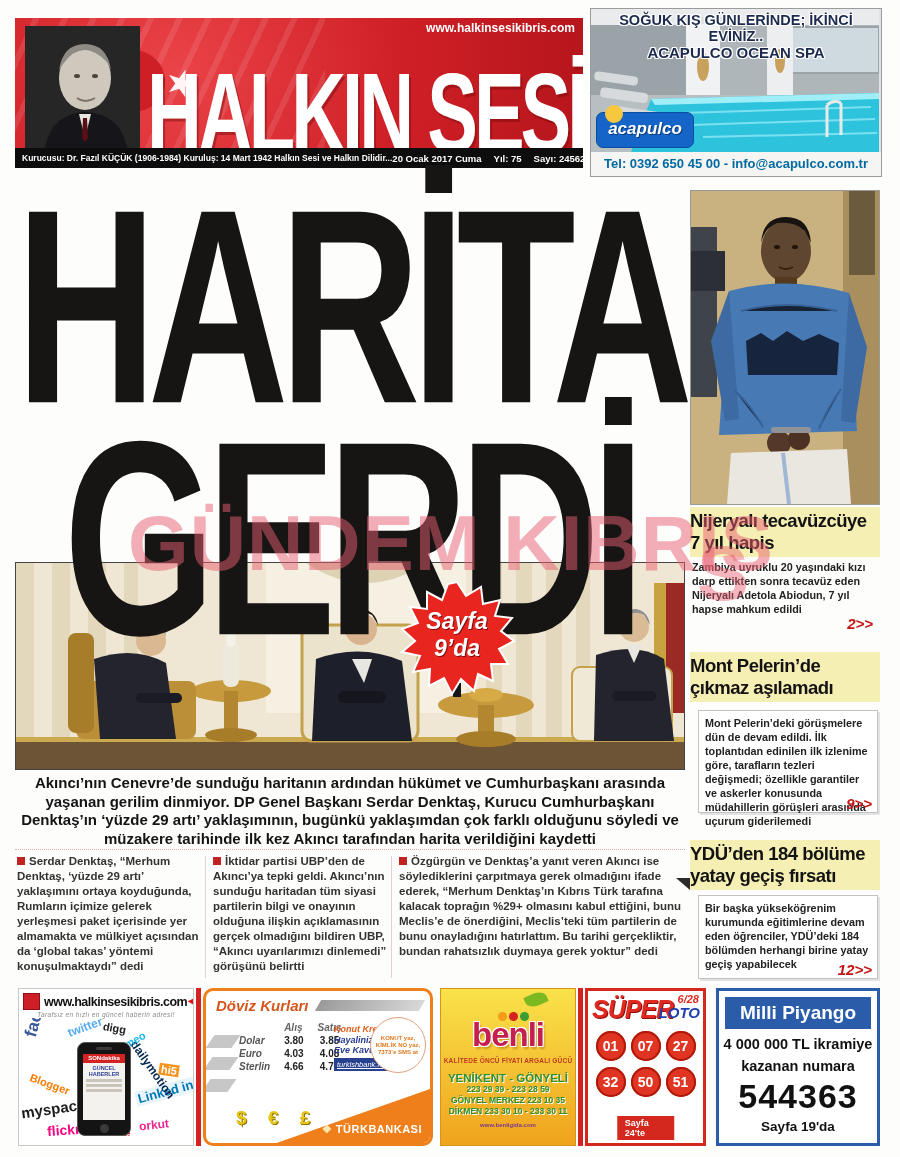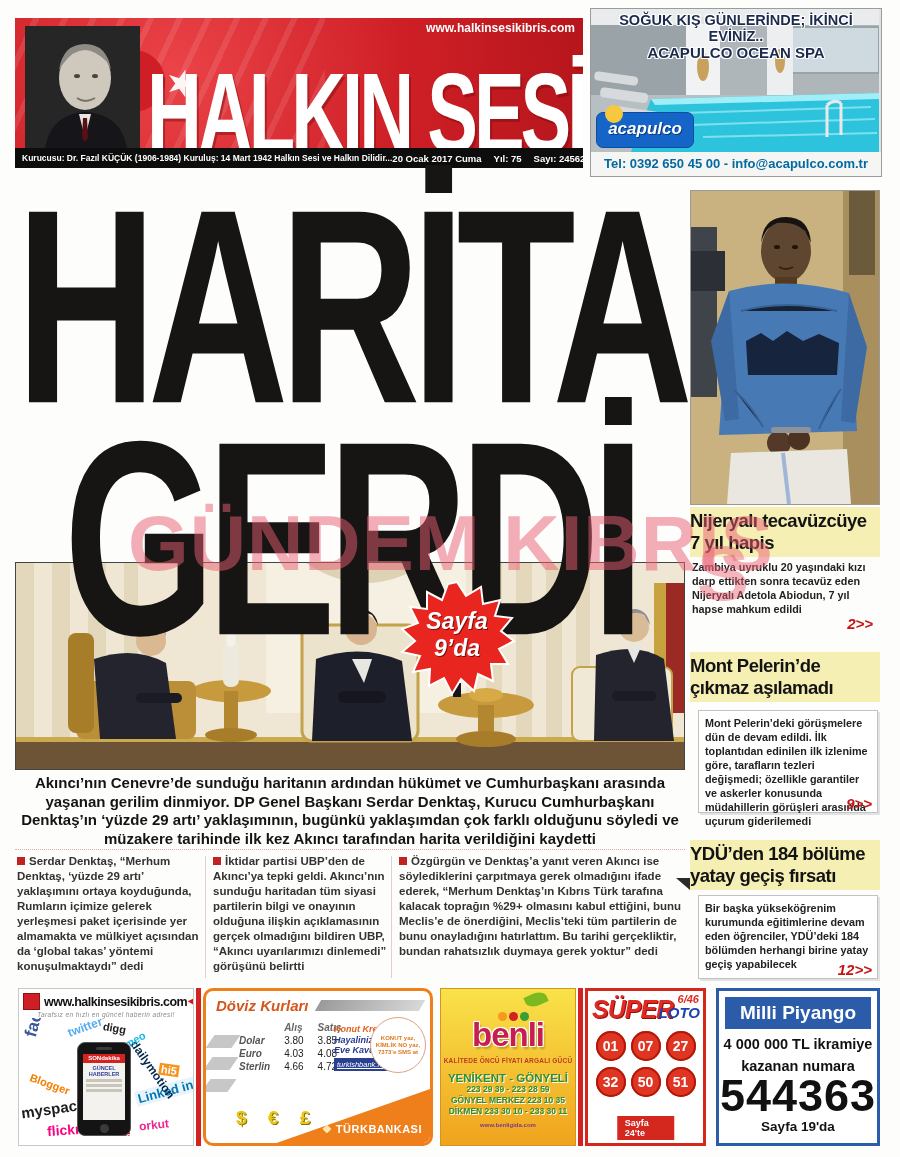--- a/index.html
+++ b/index.html
@@ -124,21 +124,21 @@
   
   #ad-fx{left:203px;width:230px;background:#fff;border:3px solid #ef7f1a;border-radius:10px;overflow:hidden;}
   .fx-title{position:absolute;left:10px;top:6px;font-size:15px;font-weight:800;font-style:italic;color:#d4571e;z-index:2;}
   .fx-band{position:absolute;left:112px;top:9px;width:104px;height:11px;background:linear-gradient(90deg,#9a9a9a,#d8d8d8);
     transform:skewX(-30deg);}
   .fx-chev{position:absolute;width:26px;height:13px;background:#c7c7c7;transform:skewX(-35deg);}
   table.fx{position:absolute;left:26px;top:30px;border-collapse:collapse;}
   table.fx td{padding:1px 7px;font-size:10px;}
   .fxh{font-style:italic;color:#666;font-weight:700;}
   .fxn{font-style:italic;color:#555;font-weight:700;}
-  .fxv{font-weight:400;color:#222;font-size:11px;}
+  .fxv{font-weight:700;color:#222;font-size:11px;text-align:center;}
   .fx-promo{position:absolute;left:128px;top:33px;width:74px;z-index:2;}
   .fx-p1{font-size:9px;font-weight:800;font-style:italic;color:#e2611c;line-height:10px;}
   .fx-p2{font-size:9px;font-weight:800;font-style:italic;color:#273a8f;line-height:10px;margin-top:1px;}
   .fx-link{margin-top:3px;background:#27408f;color:#fff;font-size:7.5px;font-style:italic;text-decoration:underline;
     padding:2px 3px;width:64px;}
   .fx-circle{position:absolute;right:4px;top:26px;width:56px;height:56px;border:1px solid #e0a080;border-radius:50%;
     background:#fff;z-index:3;display:flex;align-items:center;justify-content:center;text-align:center;
     font-size:6px;font-weight:800;color:#e07a20;line-height:7px;padding:4px;box-sizing:border-box;}
   .fx-syms{position:absolute;left:30px;bottom:14px;font-size:19px;font-weight:900;color:#e8c619;
     text-shadow:1px 1px 0 #8a7408;letter-spacing:8px;}
@@ -169,21 +169,21 @@
   .l-game2{position:absolute;right:3px;top:13px;font-size:15px;font-weight:900;font-style:italic;color:#1f3fae;}
   .l-grid{display:grid;grid-template-columns:repeat(3,1fr);gap:6px 2px;padding:4px 6px 0 6px;}
   .l-ball{width:30px;height:30px;border-radius:50%;background:#e03522;color:#fff;font-size:14px;font-weight:900;
     line-height:30px;text-align:center;margin:0 auto;box-shadow:inset 0 0 0 2px #b01808;}
   .l-ribbon{position:absolute;left:50%;transform:translateX(-50%);bottom:3px;background:#d4271e;color:#fff;
     font-size:9px;font-weight:800;padding:2px 8px;}
   
   #ad-mp{left:716px;width:164px;background:#fff;border:3px solid #2a5caa;text-align:center;overflow:hidden;}
   .mp-head{margin:6px;background:#2a5caa;color:#fff;font-size:19px;font-weight:800;line-height:32px;}
   .mp-l1{font-size:14.5px;font-weight:800;color:#111;line-height:18px;margin-top:4px;}
-  .mp-num{font-size:45px;font-weight:900;color:#111;letter-spacing:1px;line-height:42px;}
+  .mp-num{font-size:34px;font-weight:900;color:#111;letter-spacing:1px;line-height:42px;}
   .mp-page{font-size:13.5px;font-weight:800;color:#111;margin-top:2px;}
 </style>
 </head>
 <body>
 
 <div id="page">
 
   <div class="masthead">
     <div class="flag-streak"></div>
     <div class="flag-crescent"></div>
@@ -479,21 +479,21 @@
     <div class="b-ph">223 29 39  -  223 28 59</div>
     <div class="b-ph">GÖNYEL MERKEZ 223 10 35</div>
     <div class="b-ph">DİKMEN 233 30 10 - 233 30 11</div>
     <div class="b-web">www.benligida.com</div>
   </div>
   <div class="ad-sep" style="left:578px;"></div>
 
   <div class="ad" id="ad-loto">
     <div class="l-head">
       <div class="l-brand">SÜPER</div>
-      <div class="l-game">6/46</div>
+      <div class="l-game">6/28</div>
       <div class="l-game2">LOTO</div>
     </div>
     <div class="l-grid">
       <div class="l-ball">01</div>
       <div class="l-ball">07</div>
       <div class="l-ball">27</div>
       <div class="l-ball">32</div>
       <div class="l-ball">50</div>
       <div class="l-ball">51</div>
     </div>

